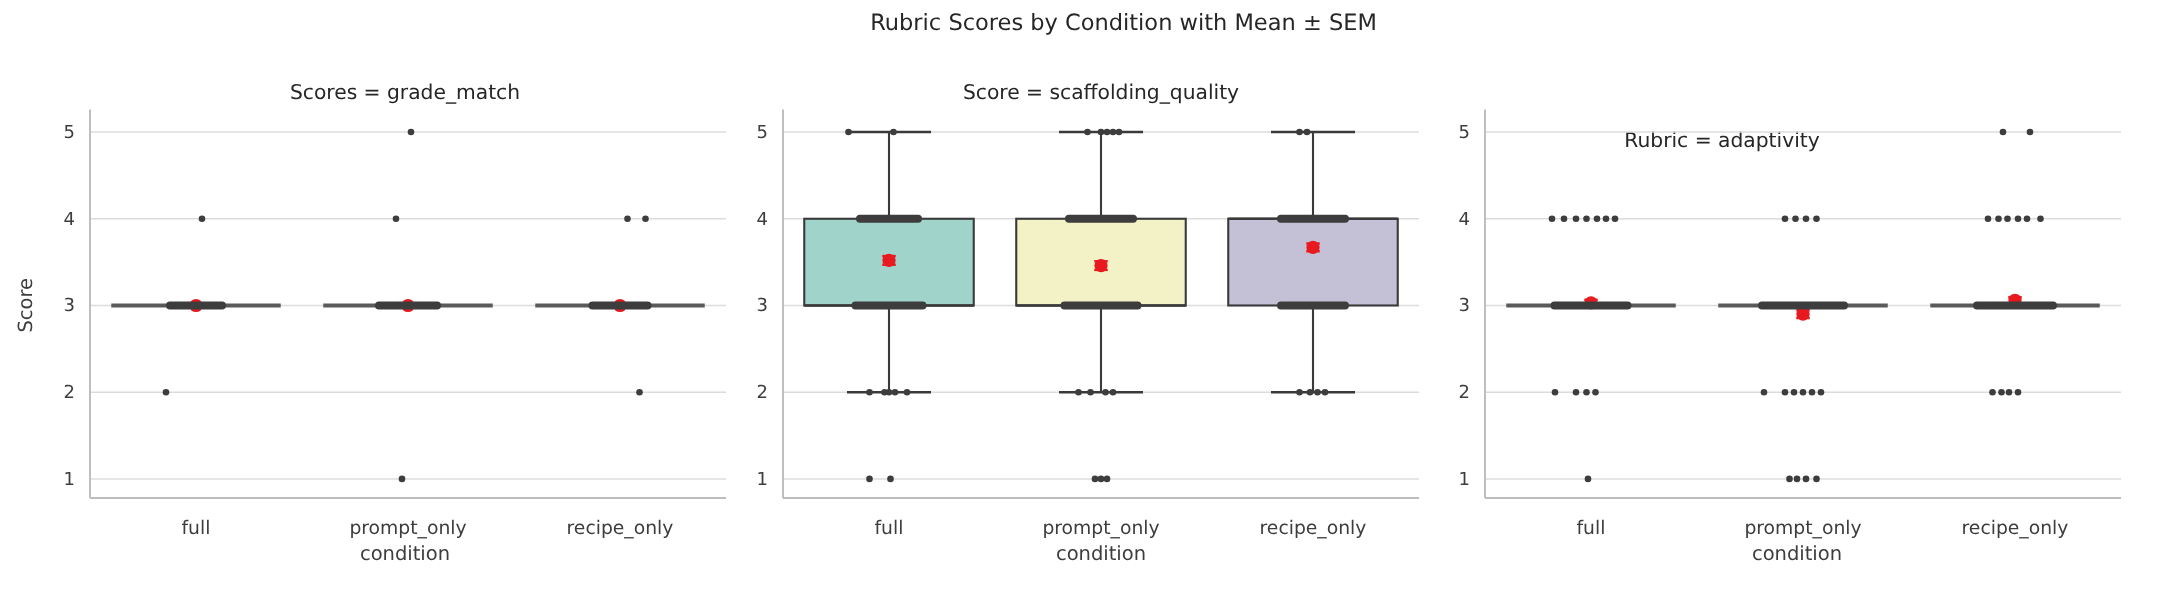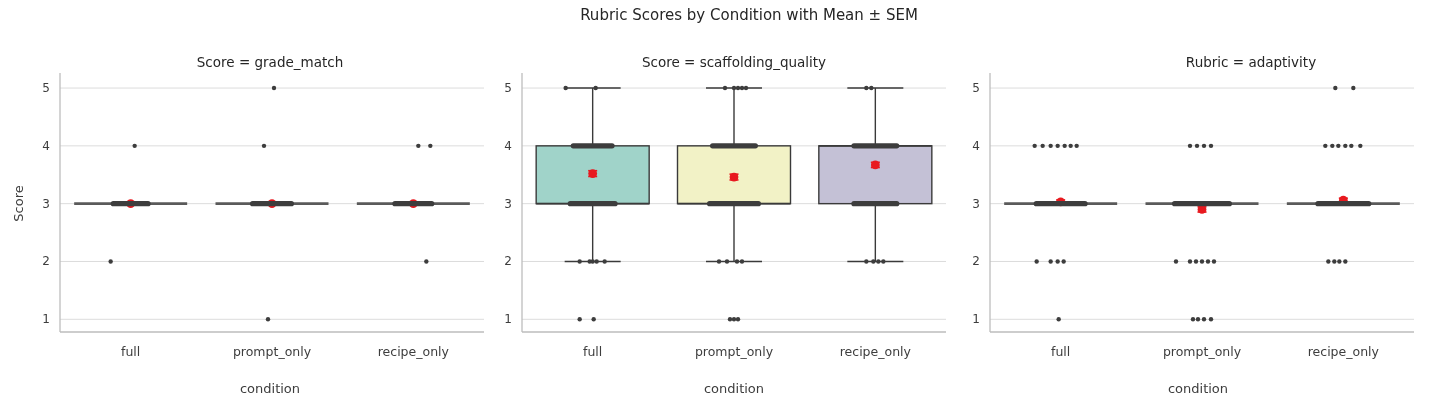--- a/index.html
+++ b/index.html
@@ -11,40 +11,40 @@
     overflow:hidden;
   }
   .figure-title{
     position:absolute;top:6px;left:749px;transform:translateX(-50%);
     font-size:15px;color:#262626;white-space:nowrap;
   }
   .panel-title{
     position:absolute;top:54px;transform:translateX(-50%);
     font-size:13.5px;color:#262626;white-space:nowrap;
   }
-  .panel-title.p0{left:270px;} .panel-title.p1{left:734px;} .panel-title.p2{left:1251px;}
+  .panel-title.p0{left:270px;} .panel-title.p1{left:734px;} .panel-title.p2{left:1148px;margin-top:32px;}
   .y-axis-label{
     position:absolute;left:-22px;top:196px;width:80px;text-align:center;
     transform:rotate(-90deg);
     font-size:13px;color:#3d3d3d;
   }
   .x-axis-label{
     position:absolute;top:362px;transform:translateX(-50%);
-    font-size:13px;color:#3d3d3d;white-space:nowrap;margin-top:19px;
+    font-size:13px;color:#3d3d3d;white-space:nowrap;
   }
   .x-axis-label.p0{left:270px;} .x-axis-label.p1{left:734px;} .x-axis-label.p2{left:1198px;}
   svg{position:absolute;top:0;left:0;}
 </style>
 </head>
 <body>
 
 <div class="figure">
   <div class="figure-title">Rubric Scores by Condition with Mean ± SEM</div>
 
-  <div class="panel-title p0">Score = grade_match</div>
+  <div class="panel-title p0">Scores = grade_match</div>
   <div class="panel-title p1">Score = scaffolding_quality</div>
   <div class="panel-title p2">Rubric = adaptivity</div>
 
   <div class="y-axis-label">Score</div>
 
   <div class="x-axis-label p0">condition</div>
   <div class="x-axis-label p1">condition</div>
   <div class="x-axis-label p2">condition</div>
 
   <svg id="plot" width="1439" height="400">

